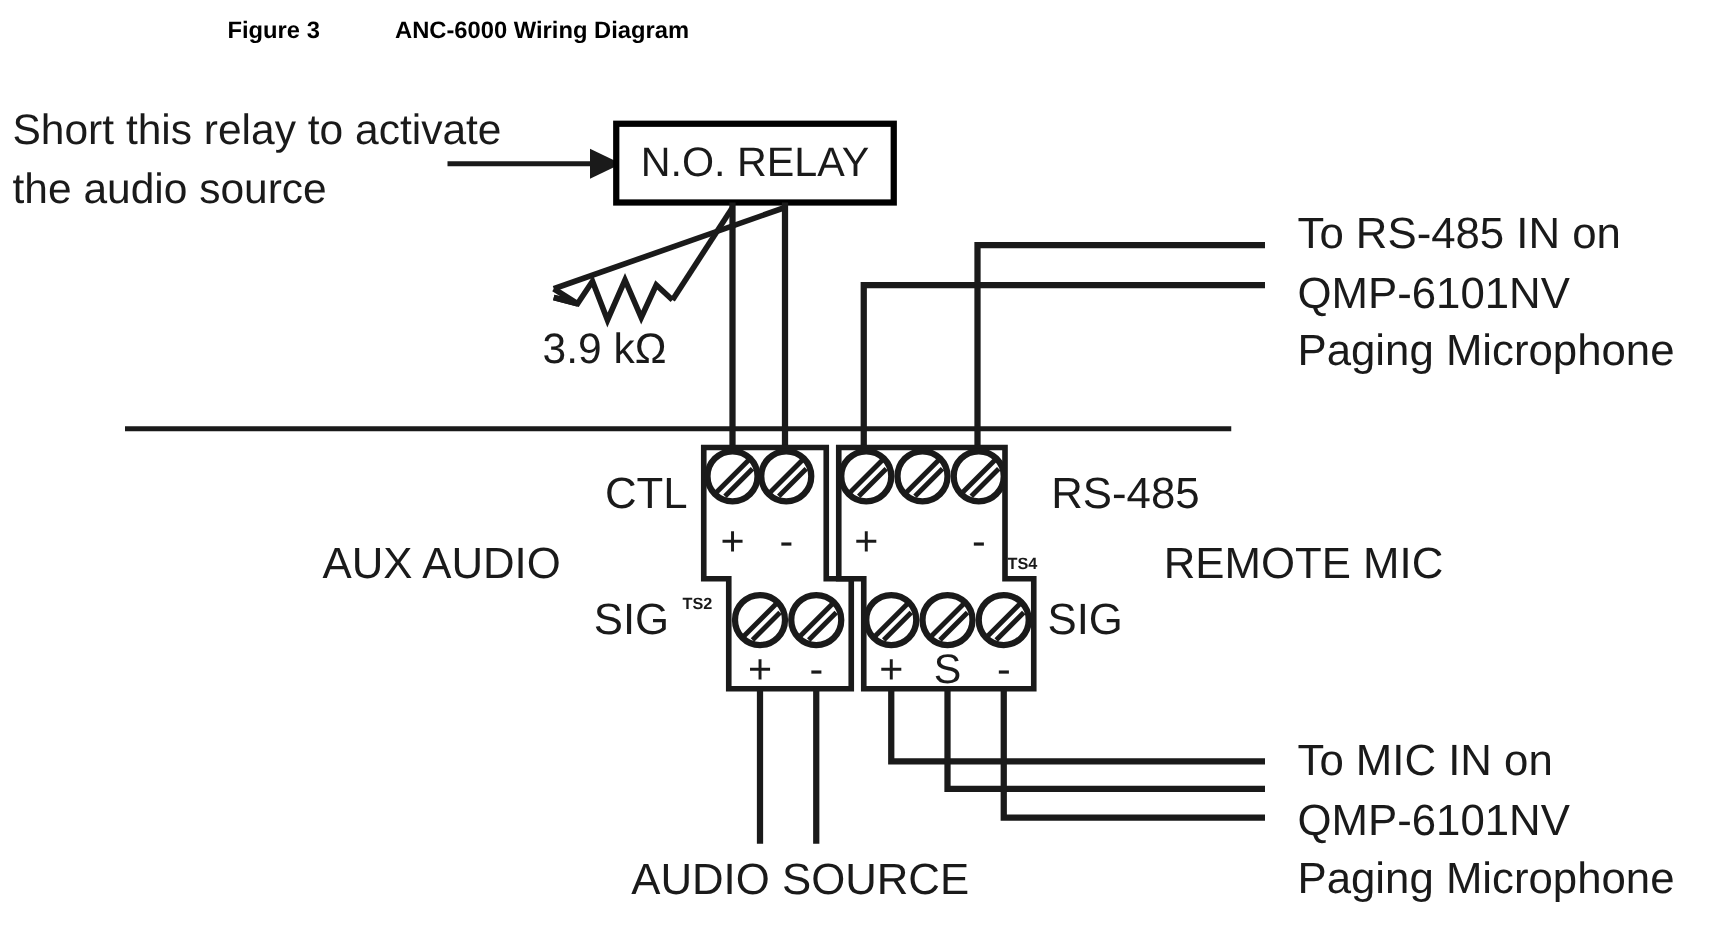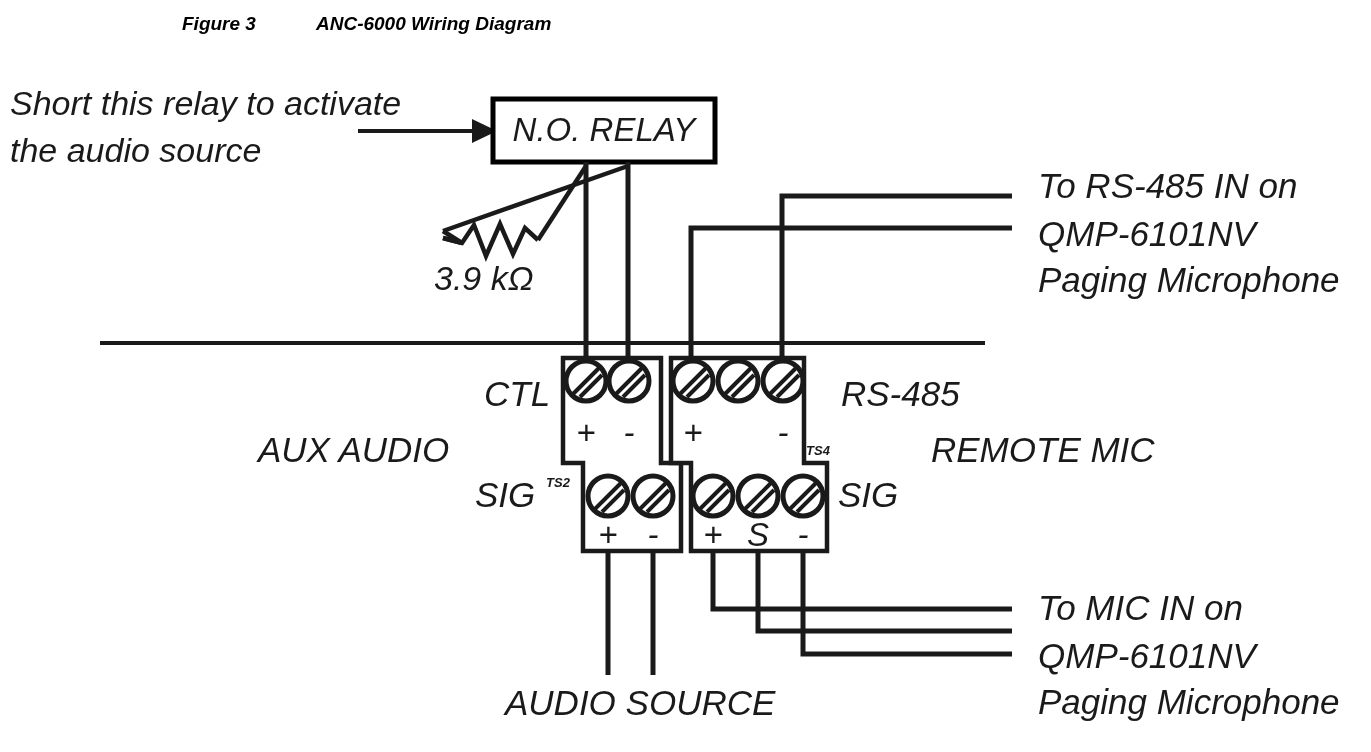--- a/index.html
+++ b/index.html
@@ -11,21 +11,20 @@
     width: 1371px;
     height: 752px;
     font-family: "Liberation Sans", sans-serif;
     color: #1a1a1a;
     overflow: hidden;
   }
   #figure-root {
     position: relative;
     width: 1111px;
     height: 752px;
-    font-style: italic;
   }
   #wiring-svg {
     position: absolute;
     inset: 0;
     width: 1371px;
     height: 752px;
   }
   .fig-title {
     font-family: "Liberation Sans", sans-serif;
     font-weight: bold;

